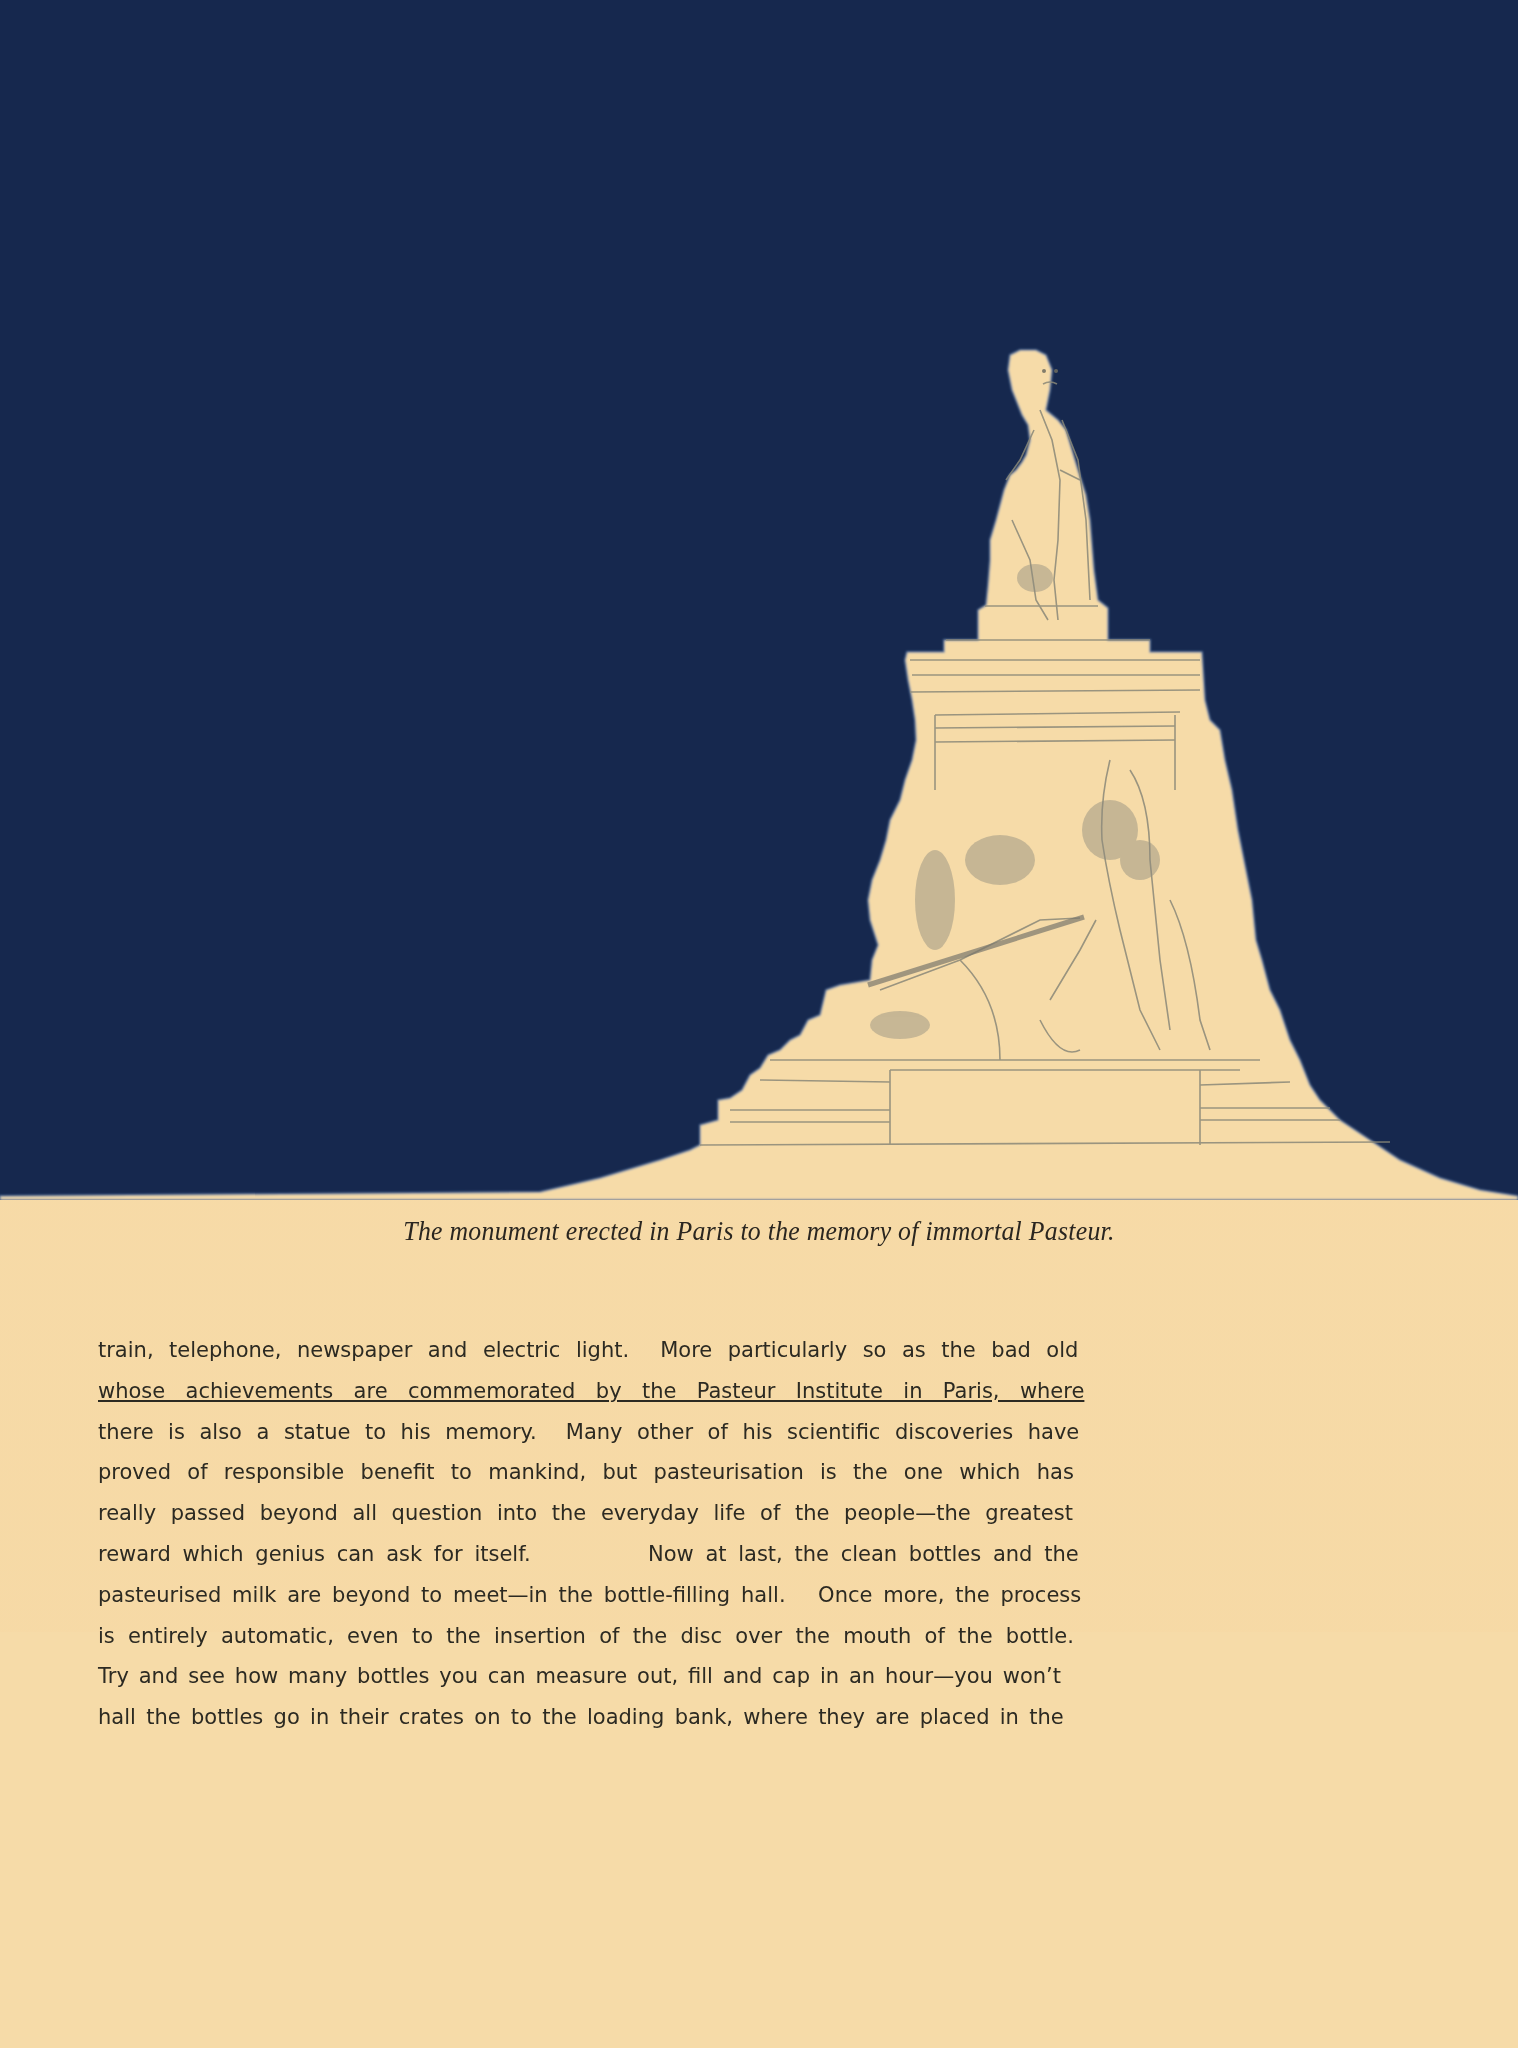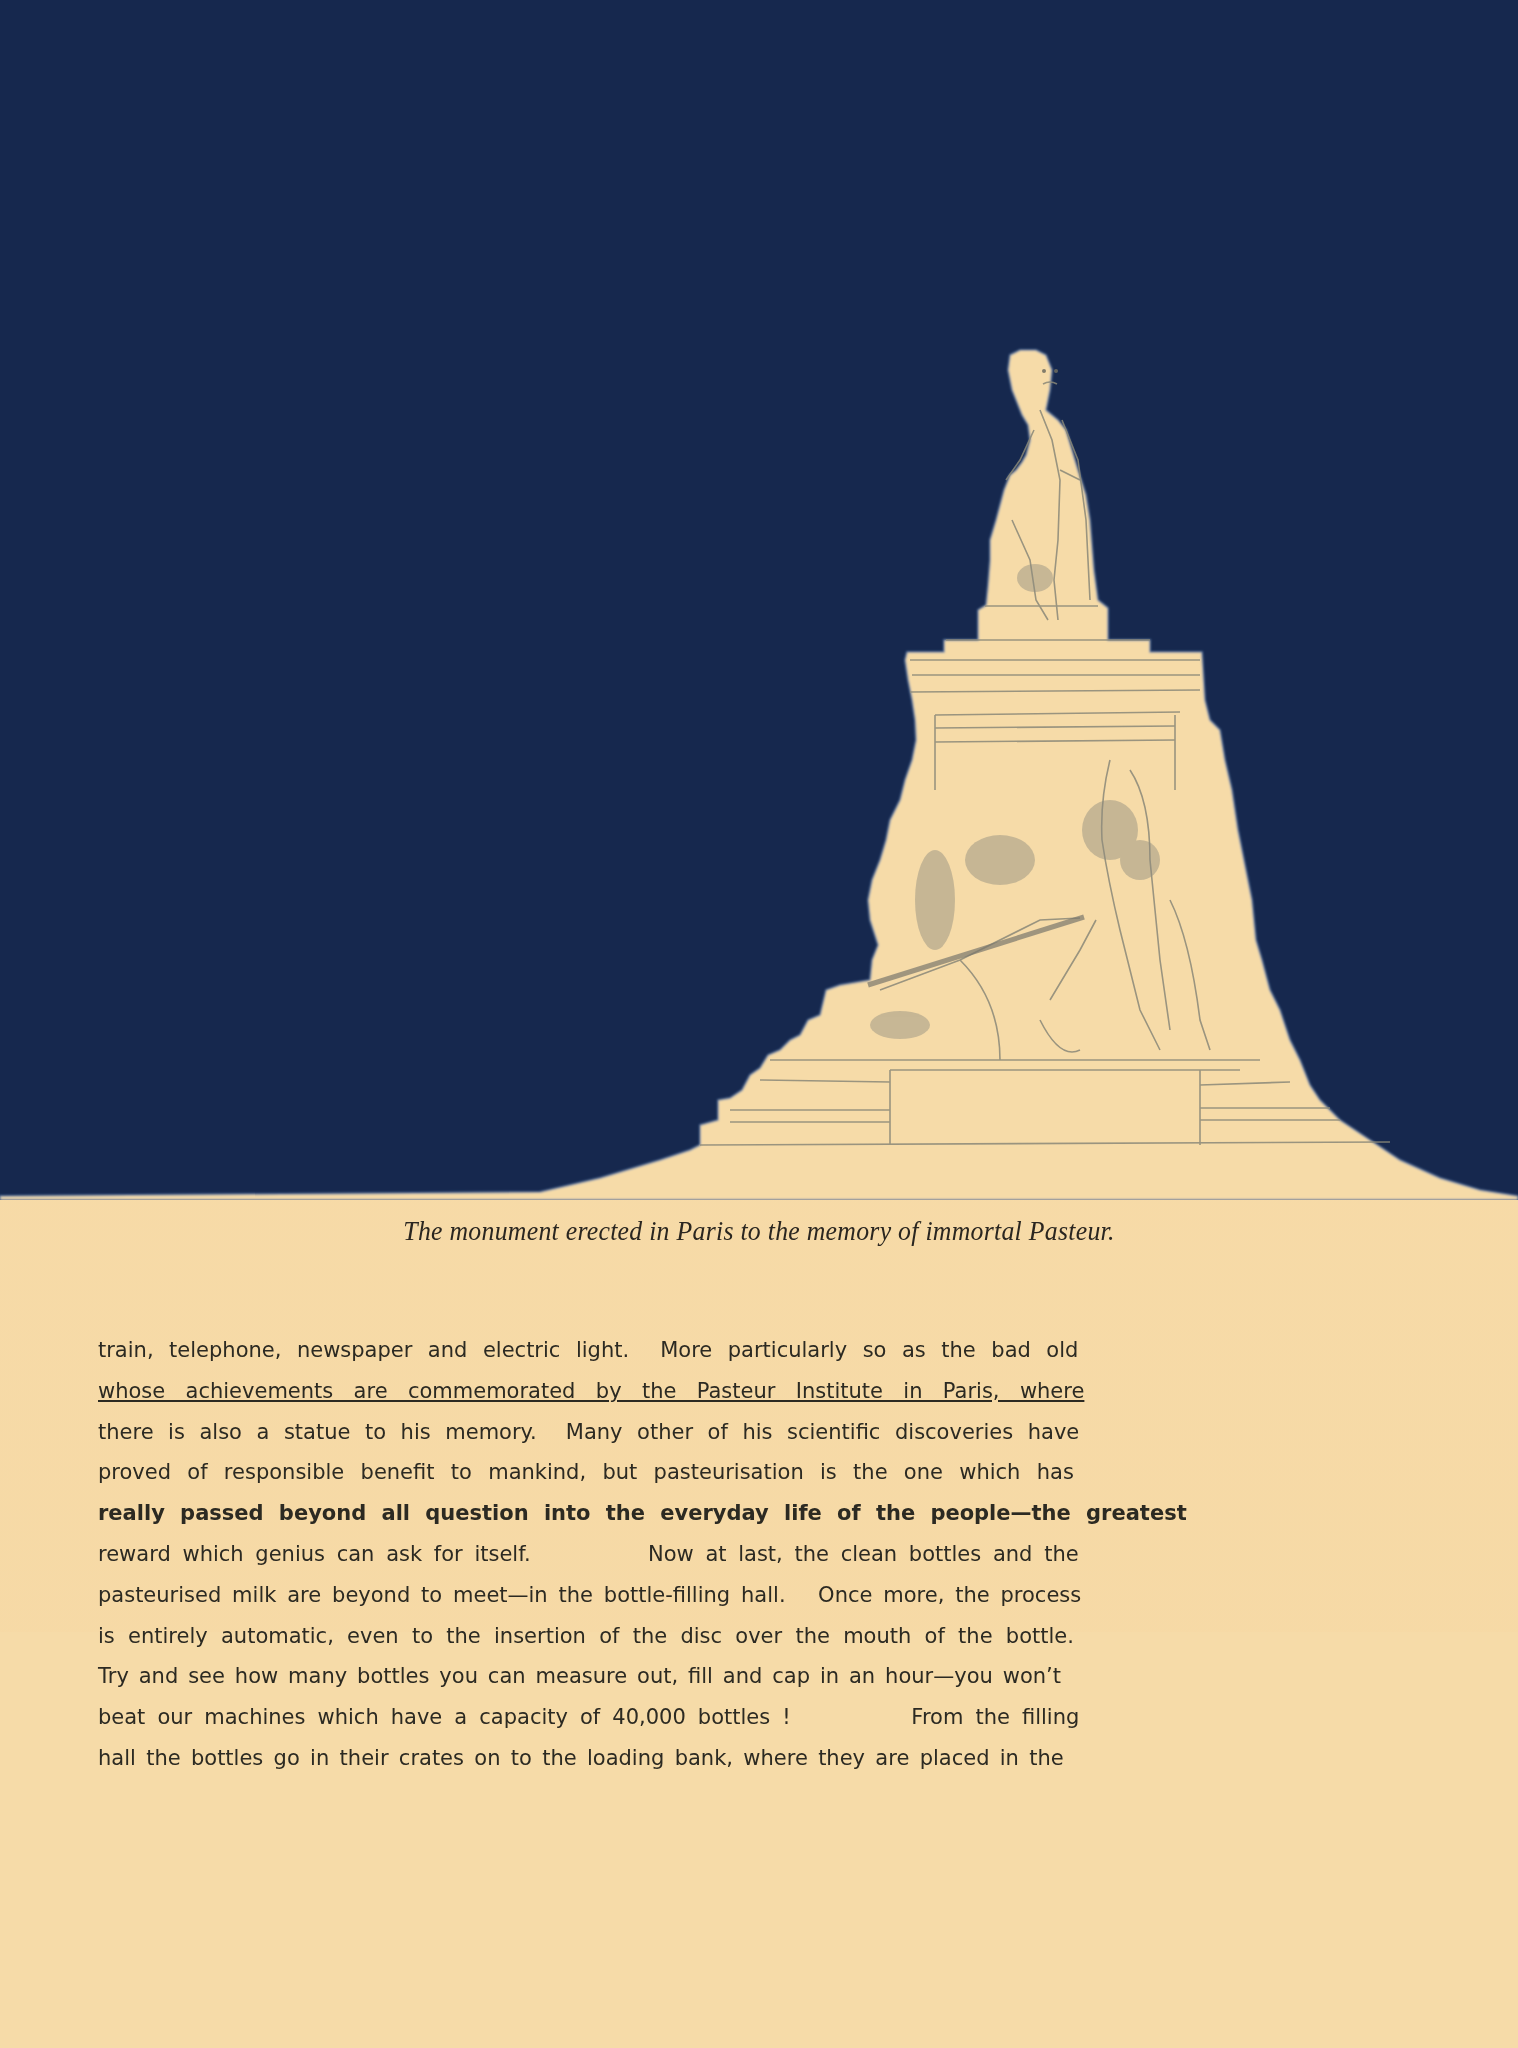--- a/index.html
+++ b/index.html
@@ -139,35 +139,32 @@
     <div class="line">
         <span style="word-spacing: 13.6891px; text-decoration: underline;">whose achievements are commemorated by the Pasteur Institute in Paris, where</span>
       </div>
     <div class="line">
         <span style="word-spacing: 7.88125px;">there is also a statue to his memory.  Many other of his scientific discoveries have</span>
       </div>
     <div class="line">
         <span style="word-spacing: 9.6263px;">proved of responsible benefit to mankind, but pasteurisation is the one which has</span>
       </div>
     <div class="line">
-        <span style="word-spacing: 7.95182px; font-weight: bold;">really passed beyond all question into the everyday life of the people—the greatest</span>
+        <span style="word-spacing: 7.95182px;">really passed beyond all question into the everyday life of the people—the greatest</span>
       </div>
     <div class="line">
         <span style="word-spacing: 5.04416px;">reward which genius can ask for itself.          Now at last, the clean bottles and the</span>
       </div>
     <div class="line">
         <span style="word-spacing: 4.17299px;">pasteurised milk are beyond to meet—in the bottle-filling hall.   Once more, the process</span>
       </div>
     <div class="line">
         <span style="word-spacing: 6.59271px;">is entirely automatic, even to the insertion of the disc over the mouth of the bottle.</span>
       </div>
     <div class="line">
         <span style="word-spacing: 3.24707px;">Try and see how many bottles you can measure out, fill and cap in an hour—you won’t</span>
       </div>
     <div class="line">
-        <span style="word-spacing: 5.38991px;">beat our machines which have a capacity of 40,000 bottles !          From the filling</span>
-      </div>
-    <div class="line">
         <span style="word-spacing: 3.64706px;">hall the bottles go in their crates on to the loading bank, where they are placed in the</span>
       </div>
   </div>
 
 </div>
 
 </body></html>

